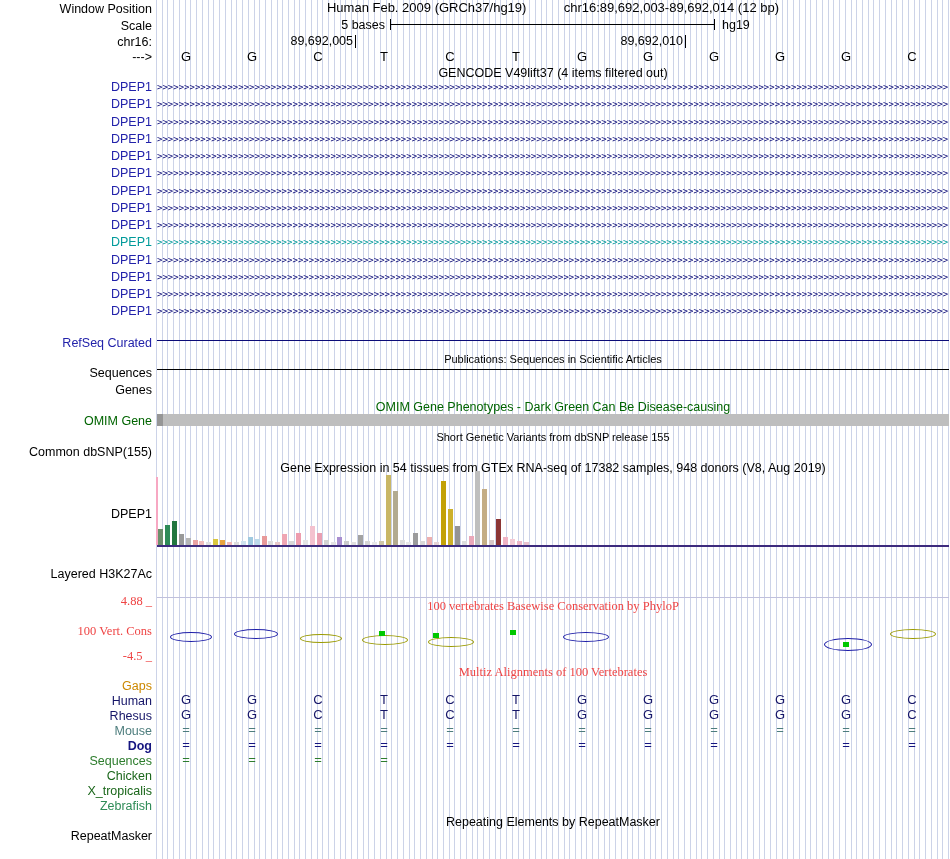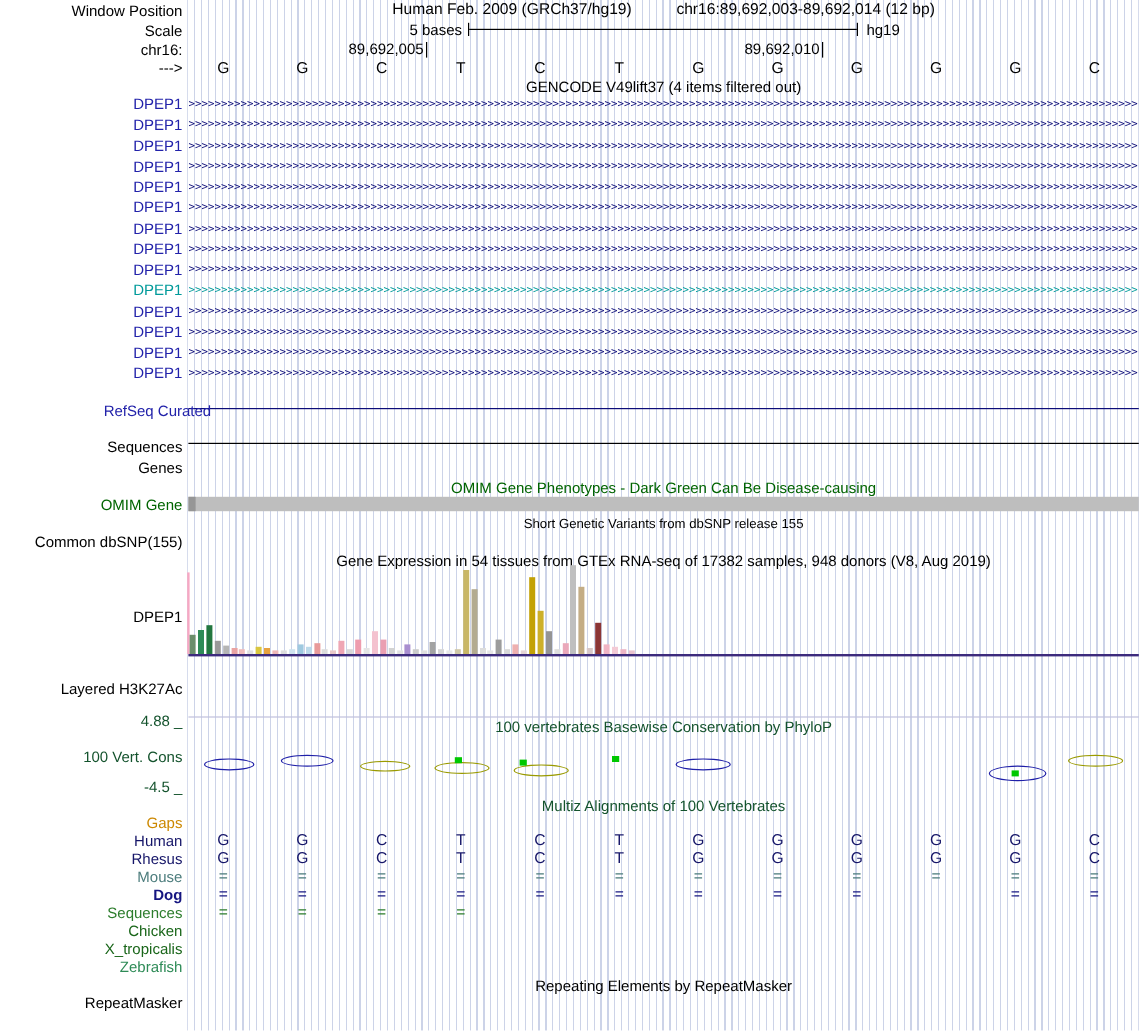--- a/index.html
+++ b/index.html
@@ -3,23 +3,23 @@
 <meta charset="utf-8">
 <style>
   html,body{margin:0;padding:0;background:#fff;}
   #page{position:relative;width:950px;height:859px;background:#fff;overflow:hidden;
         font-family:"Liberation Sans",sans-serif;font-size:12.5px;color:#000;}
   .grid{position:absolute;left:156px;top:0;width:793px;height:859px;
         background:repeating-linear-gradient(90deg,#ccd3e8 0,#ccd3e8 1px,transparent 1px,transparent 5.74px);}
   .lbl{position:absolute;left:0;width:152px;text-align:right;white-space:nowrap;line-height:14px;}
   .title{position:absolute;left:157px;width:792px;text-align:center;white-space:nowrap;line-height:14px;}
   .t11{font-size:11px;}
-  .blue{color:#2222aa;padding-left:24px;}
+  .blue{color:#2222aa;}
   .green{color:#006400;}
-  .consblue{color:#14532d;}
+  .consblue{color:#ef4444;font-family:Liberation Serif, serif;}
   .base{position:absolute;width:66px;text-align:center;font-size:13px;line-height:14px;}
   .cell{position:absolute;width:66px;text-align:center;font-size:13px;line-height:14px;}
   .arrows{position:absolute;left:157px;width:791px;overflow:hidden;white-space:nowrap;
           font-family:"DejaVu Sans Mono",monospace;font-size:9px;line-height:11px;letter-spacing:0;}
   .hline{position:absolute;left:157px;width:792px;}
   .tick{position:absolute;width:1px;height:13px;background:#000;}
   .posnum{position:absolute;text-align:right;line-height:14px;}
   .scale-bar{position:absolute;left:390px;top:19px;width:323px;height:11px;
              border-left:1px solid #000;border-right:1px solid #000;}
   .scale-bar::after{content:"";position:absolute;left:0;right:0;top:5px;height:1px;background:#000;}
@@ -50,20 +50,21 @@
   <div class="posnum" style="left:487px;width:196px;top:34px">89,692,010</div>
   <div class="tick" style="left:685px;top:35px"></div>
 
   <div class="lbl" style="top:50px">---&gt;</div>
 
   <div class="title" style="top:66px">GENCODE V49lift37 (4 items filtered out)</div>
 
   <div class="hline" style="top: 340px; height: 1px; background: rgb(12, 12, 120);"></div>
   <div class="lbl blue" style="top:336px">RefSeq Curated</div>
 
+  <div class="title t11" style="top:352px">Publications: Sequences in Scientific Articles</div>
   <div class="hline" style="top:369px;height:1px;background:#000"></div>
   <div class="lbl" style="top:366px">Sequences</div>
 
   <div class="lbl" style="top:383px">Genes</div>
 
   <div class="title green" style="top:400px">OMIM Gene Phenotypes - Dark Green Can Be Disease-causing</div>
   <div class="hline" style="top: 414px; height: 12px; background: rgb(190, 190, 190);"></div>
   <div style="position: absolute; left: 157px; top: 414px; width: 6px; height: 12px; background: rgb(150, 150, 150);"></div>
   <div class="lbl green" style="top:414px">OMIM Gene</div>
 

